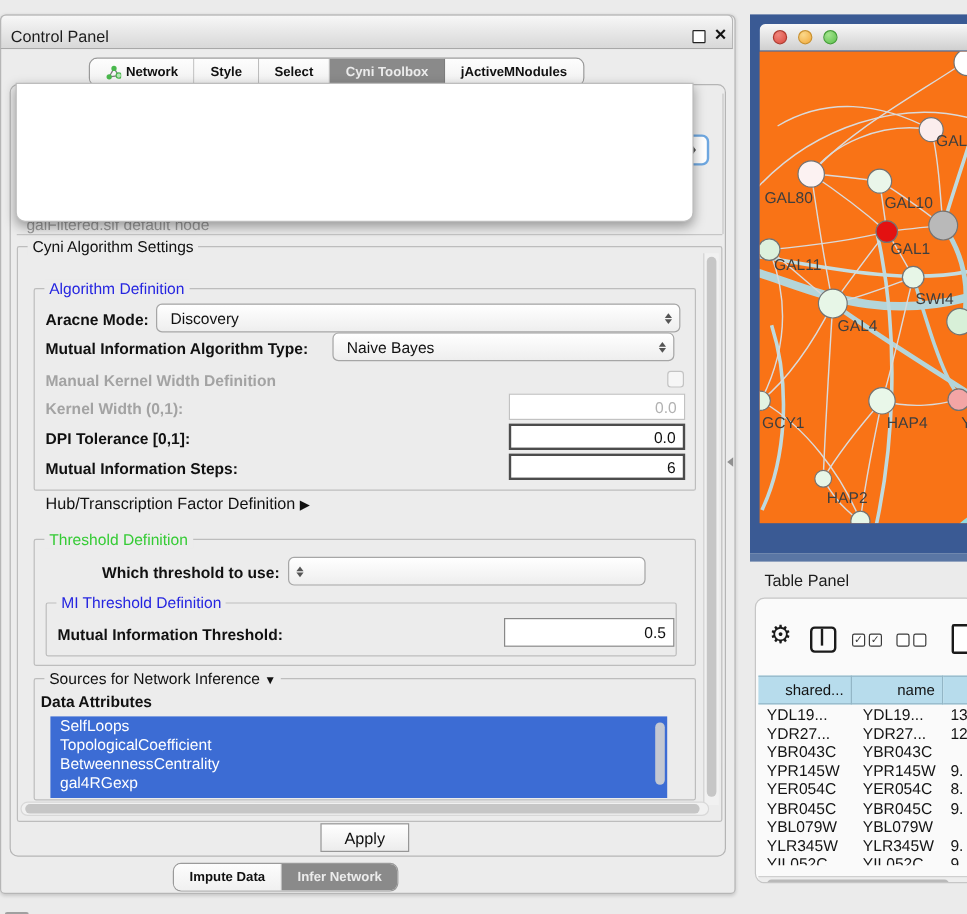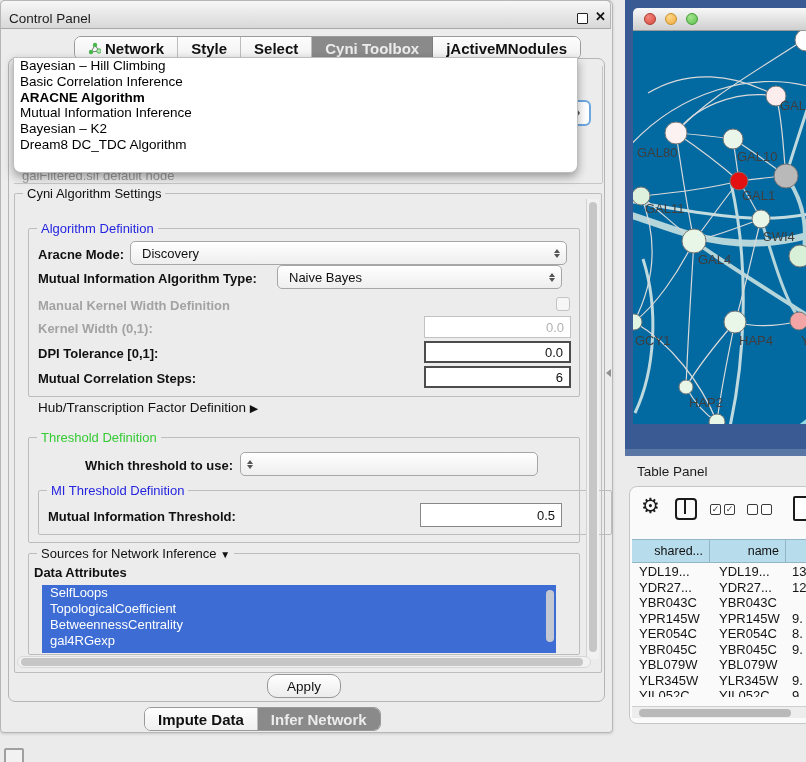--- a/index.html
+++ b/index.html
@@ -2,34 +2,34 @@
 <html><head>
 <meta charset="utf-8">
 <style>
   html,body{margin:0;padding:0;}
   body{
     width:806px;height:762px;position:relative;overflow:hidden;
     background:#ebebeb;
     font-family:"Liberation Sans",sans-serif;
     -webkit-font-smoothing:antialiased;
   }
-  .abs{position:absolute;}
+  .abs{position:absolute;margin-top:12px;}
   
   .cp-window{left:0;top:4;width:611px;height:731px;background:#ececec;
     border:1px solid #b6b6b6;border-radius:5px 5px 4px 4px;box-shadow:0 1px 3px rgba(0,0,0,.15);}
   .cp-titlebar{left:0;top:4;width:611px;height:29px;
     background:linear-gradient(#f7f7f7,#d8d8d8);
     border:1px solid #b6b6b6;border-bottom:1px solid #a8a8a8;border-radius:5px 5px 0 0;box-sizing:border-box;}
   .cp-title{left:9px;top:11px;font-size:13.5px;color:#1c1c1c;}
   .float-btn{left:577px;top:13px;width:9px;height:9px;border:1.5px solid #222;background:#fff;border-radius:1px;}
   .close-btn{left:595px;top:9px;font-size:13px;font-weight:bold;color:#111;}
   
   .tabstrip{display:flex;align-items:stretch;height:22px;background:#fbfbfb;
     border:1px solid #9a9a9a;border-radius:7px;overflow:hidden;z-index:6;}
-  .tab{display:flex;align-items:center;gap:4px;padding:0 13px;font-size:15px;font-weight:600;color:#111;
+  .tab{display:flex;align-items:center;gap:4px;padding:0 13px;font-size:11px;font-weight:600;color:#111;
     border-right:1px solid #bdbdbd;background:linear-gradient(#fdfdfd,#f0f0f0);white-space:nowrap;}
   .tab:last-child{border-right:none;}
   .tab.selected{background:#8a8a8a;color:#ececec;border-right-color:#7d7d7d;}
   .topstrip{left:74px;top:36px;}
   .bottomstrip{left:144px;top:707px;}
   .nettab-icon{width:13px;height:13px;}
   
   .content-panel{left:8px;top:58px;width:595px;height:642px;background:#ececec;
     border:1px solid #b5b5b5;border-radius:7px;}
   
@@ -69,34 +69,34 @@
   .attr-list{left:42px;top:585px;width:514px;height:68px;background:#3c6cd4;overflow:hidden;z-index:1;}
   .attr-item{height:16px;line-height:16px;color:#fff;font-size:13px;padding-left:8px;white-space:nowrap;}
   .list-vthumb{left:546px;top:590px;width:8px;height:52px;background:#c3c8d2;border-radius:4px;z-index:2;}
   
   .vtrack{left:586px;top:199px;width:12px;height:460px;background:#f1f1f1;border-left:1px solid #d2d2d2;z-index:1;}
   .vthumb{position:absolute;left:1.5px;top:3px;width:8px;height:450px;background:#c6c6c6;border-radius:5px;}
   .htrack{left:17px;top:656px;width:574px;height:12px;background:#f1f1f1;border:1px solid #d8d8d8;border-radius:6px;box-sizing:border-box;z-index:1;}
   .hthumb{position:absolute;left:3px;top:1px;width:562px;height:8px;background:#c6c6c6;border-radius:4px;}
   
   .apply-btn{left:267px;top:674px;width:72px;height:22px;background:linear-gradient(#ffffff,#ececec);
-    border:1px solid #979797;border-radius:10px;display:flex;align-items:center;justify-content:center;
+    border:1px solid #979797;border-radius:0;display:flex;align-items:center;justify-content:center;
     font-size:13.5px;color:#111;}
   .hub-arrow{font-size:11px;color:#111;}
   .src-arrow{font-size:10px;color:#111;}
   
   .desktop-blue{left:625px;top:0;width:181px;height:449px;background:#3a5a94;}
   .desktop-blue-lt{left:625px;top:449px;width:181px;height:7px;background:#5a76a4;}
   .net-titlebar{left:633px;top:8px;width:173px;height:23px;
     background:linear-gradient(#f8f8f8,#cfcfcf);border-bottom:1px solid #9a9a9a;border-radius:5px 0 0 0;box-sizing:border-box;}
   .tl{position:absolute;top:5px;width:12px;height:12px;border-radius:50%;box-sizing:border-box;}
   .tl.red{left:11px;background:radial-gradient(circle at 35% 30%,#f0867d,#da4a3f);border:1px solid #ad3a30;}
   .tl.yellow{left:32px;background:radial-gradient(circle at 35% 30%,#fbd88a,#f2a93b);border:1px solid #c9912f;}
   .tl.green{left:53px;background:radial-gradient(circle at 35% 30%,#a4e48e,#5cc04c);border:1px solid #459e38;}
-  .net-canvas{left:633px;top:31px;width:173px;height:393px;background:#0369a1;overflow:hidden;}
+  .net-canvas{left:633px;top:31px;width:173px;height:393px;background:#f97316;overflow:hidden;}
   #netsvg{position:absolute;left:0;top:0;}
   #netsvg text{font-size:13px;fill:#3e3e3e;}
   
   .split-arrow{left:606px;top:369px;width:0;height:0;border-top:4px solid transparent;border-bottom:4px solid transparent;border-right:5px solid #909090;}
   
   .tp-title{left:637px;top:464px;font-size:13.5px;color:#1c1c1c;}
   .tpanel{left:629px;top:486px;width:182px;height:236px;background:#fafafa;
     border:1px solid #c6c6c6;border-radius:8px;overflow:hidden;}
   .tp-gear{left:11px;top:8px;font-size:21px;color:#1a1a1a;line-height:1;}
   .tp-cols{left:45px;top:11px;width:18px;height:18px;border:2px solid #1a1a1a;border-radius:4px;}
@@ -157,34 +157,20 @@
 
 <div class="abs remnant-line-h"></div>
 <div class="abs remnant-line-v"></div>
 <div class="abs remnant-spinner">
   <span class="tri-up"></span>
   <span class="tri-dn"></span>
 </div>
 <div class="abs remnant-table-title">galFiltered.sif default node</div>
 
 <div class="abs algo-popup">
-  <div>
-
-      <div class="popup-item">Bayesian – Hill Climbing</div>
-
-      <div class="popup-item">Basic Correlation Inference</div>
-
-      <div class="popup-item bold">ARACNE Algorithm</div>
-
-      <div class="popup-item">Mutual Information Inference</div>
-
-      <div class="popup-item">Bayesian – K2</div>
-
-      <div class="popup-item">Dream8 DC_TDC Algorithm</div>
-    </div>
 </div>
 
 <div class="abs group" style="left:14px;top:193px;width:586px;height:478px;">
   <span class="gtitle">Cyni Algorithm Settings</span>
 </div>
 <div class="abs vtrack">
     <div class="vthumb"></div>
   </div>
 
 <div class="abs group" style="left:28px;top:228px;width:550px;height:167px;">
@@ -205,39 +191,39 @@
       <span class="tri-up"></span>
       <span class="tri-dn"></span>
     </span>
 </div>
 <div class="abs flabel disabled" style="left:38px;top:298px;">Manual Kernel Width Definition</div>
 <div class="abs checkbox" style="left:556px;top:297px;"></div>
 <div class="abs flabel disabled" style="left:38px;top:321px;">Kernel Width (0,1):</div>
 <div class="abs tfield disabled" style="left:424px;top:316px;width:147px;height:22px;">0.0</div>
 <div class="abs flabel" style="left:38px;top:346px;">DPI Tolerance [0,1]:</div>
 <div class="abs tfield strong" style="left:424px;top:341px;width:147px;height:22px;">0.0</div>
-<div class="abs flabel" style="left:38px;top:371px;">Mutual Correlation Steps:</div>
+<div class="abs flabel" style="left:38px;top:371px;">Mutual Information Steps:</div>
 <div class="abs tfield strong" style="left:424px;top:366px;width:147px;height:22px;">6</div>
 
 <div class="abs" style="left:38px;top:400px;font-size:13.5px;color:#111;">
   <span>Hub/Transcription Factor Definition</span>
   <span class="hub-arrow">▶</span>
 </div>
 
 <div class="abs group" style="left:28px;top:437px;width:550px;height:104px;text-align:right;">
   <span class="gtitle green">Threshold Definition</span>
 </div>
 <div class="abs flabel" style="left:85px;top:458px;">Which threshold to use:</div>
 <div class="abs combo" style="left:240px;top:452px;width:298px;">
   <span class="spin">
       <span class="tri-up"></span>
       <span class="tri-dn"></span>
     </span>
 </div>
-<div class="abs group" style="left:38px;top:490px;width:524px;height:43px;padding-left:48px;">
+<div class="abs group" style="left:38px;top:490px;width:524px;height:43px;">
   <span class="gtitle blue">MI Threshold Definition</span>
 </div>
 <div class="abs flabel" style="left:48px;top:509px;">Mutual Information Threshold:</div>
 <div class="abs tfield soft" style="left:420px;top:503px;width:142px;height:24px;">0.5</div>
 
 <div class="abs group" style="left:28px;top:553px;width:550px;height:100px;">
   <span class="gtitle">
     <span>Sources for Network Inference</span>
     <span class="src-arrow">▼</span>
   </span>

